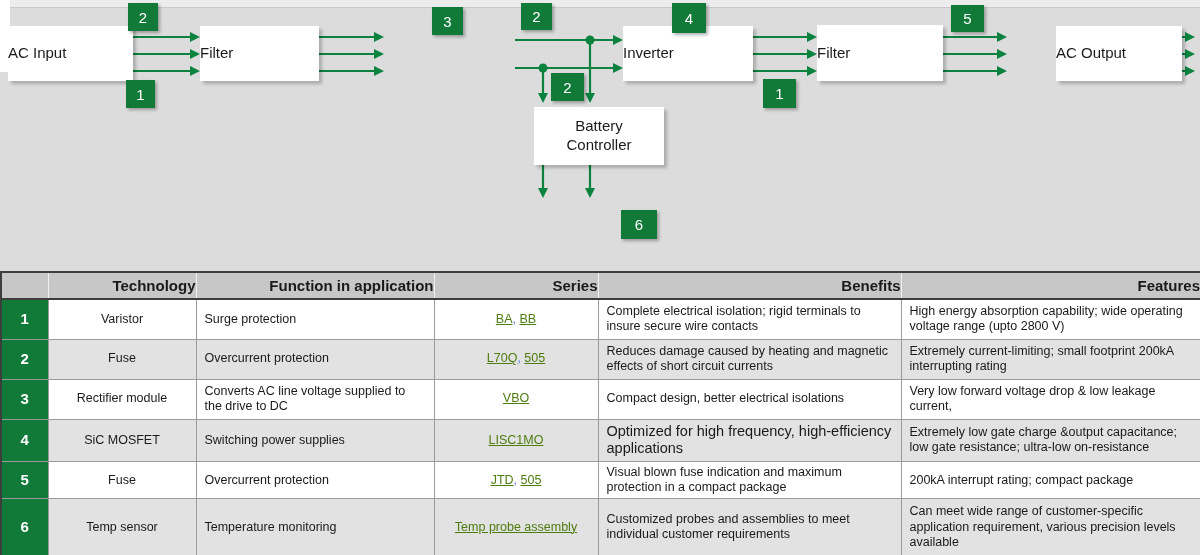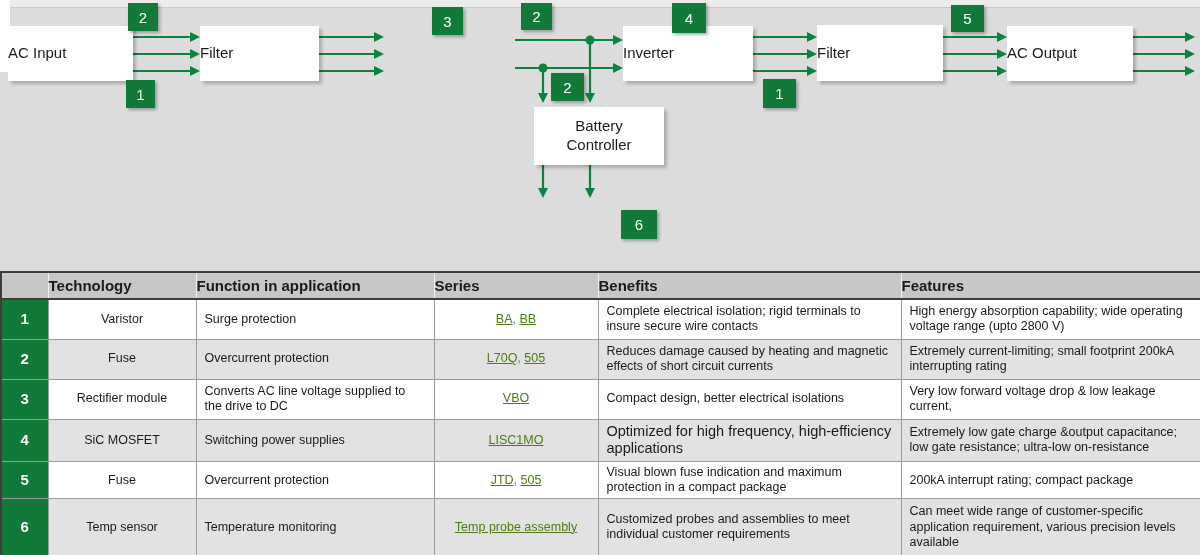--- a/index.html
+++ b/index.html
@@ -31,21 +31,21 @@
     box-shadow:3px 3px 3px rgba(0,0,0,0.22);
     display:flex; align-items:center; justify-content:flex-start;
     text-align:center;
     font-size:15px; line-height:1.25; color:#1a1a1a;
   }
   .b-acinput  { left:8px;    top:26px;  width:125px; height:55px; }
   .b-filter1  { left:200px;  top:26px;  width:119px; height:55px; }
   .b-rect     { left:384px;  top:25px;  width:131px; height:56px; }
   .b-inv      { left:623px;  top:26px;  width:130px; height:55px; }
   .b-filter2  { left:817px;  top:25px;  width:126px; height:56px; }
-  .b-acout    { left:1007px; top:26px;  width:126px; height:55px; }
+  .b-acout    { left:1056px; top:26px;  width:126px; height:55px; }
   .b-batctl   { left:502px;  top:107px; width:130px; height:58px; padding:0 14px;margin-left:32px; }
   .b-battery  { left:502px;  top:198px; width:128px; height:55px; }
 
   .badge {
     position:absolute; z-index:3;
     background:#117a38; color:#ffffff;
     display:flex; align-items:center; justify-content:center;
     font-size:15px; font-weight:500;
     box-shadow:2px 2px 3px rgba(0,0,0,0.3);
   }
@@ -62,21 +62,21 @@
   
   .spec-table {
     position:absolute; left:0; top:271px;
     width:1200px;
     border-collapse:collapse; table-layout:fixed;
     border:2px solid #3d3d3d;
     font-size:12.5px;
   }
   .spec-table th {
     background:#c7c7c7;
-    font-size:15px; font-weight:bold; text-align:left;
+    font-size:15px; font-weight:bold; text-align:right;
     border-bottom:2px solid #3d3d3d;
     border-left:1px solid #f0f0f0; border-right:1px solid #f0f0f0;
     height:27px;
   }
   .spec-table td {
     border:1px solid #9b9b9b;
     vertical-align:middle;
     padding:3px 8px;
     line-height:1.22;
     background:#ffffff;

